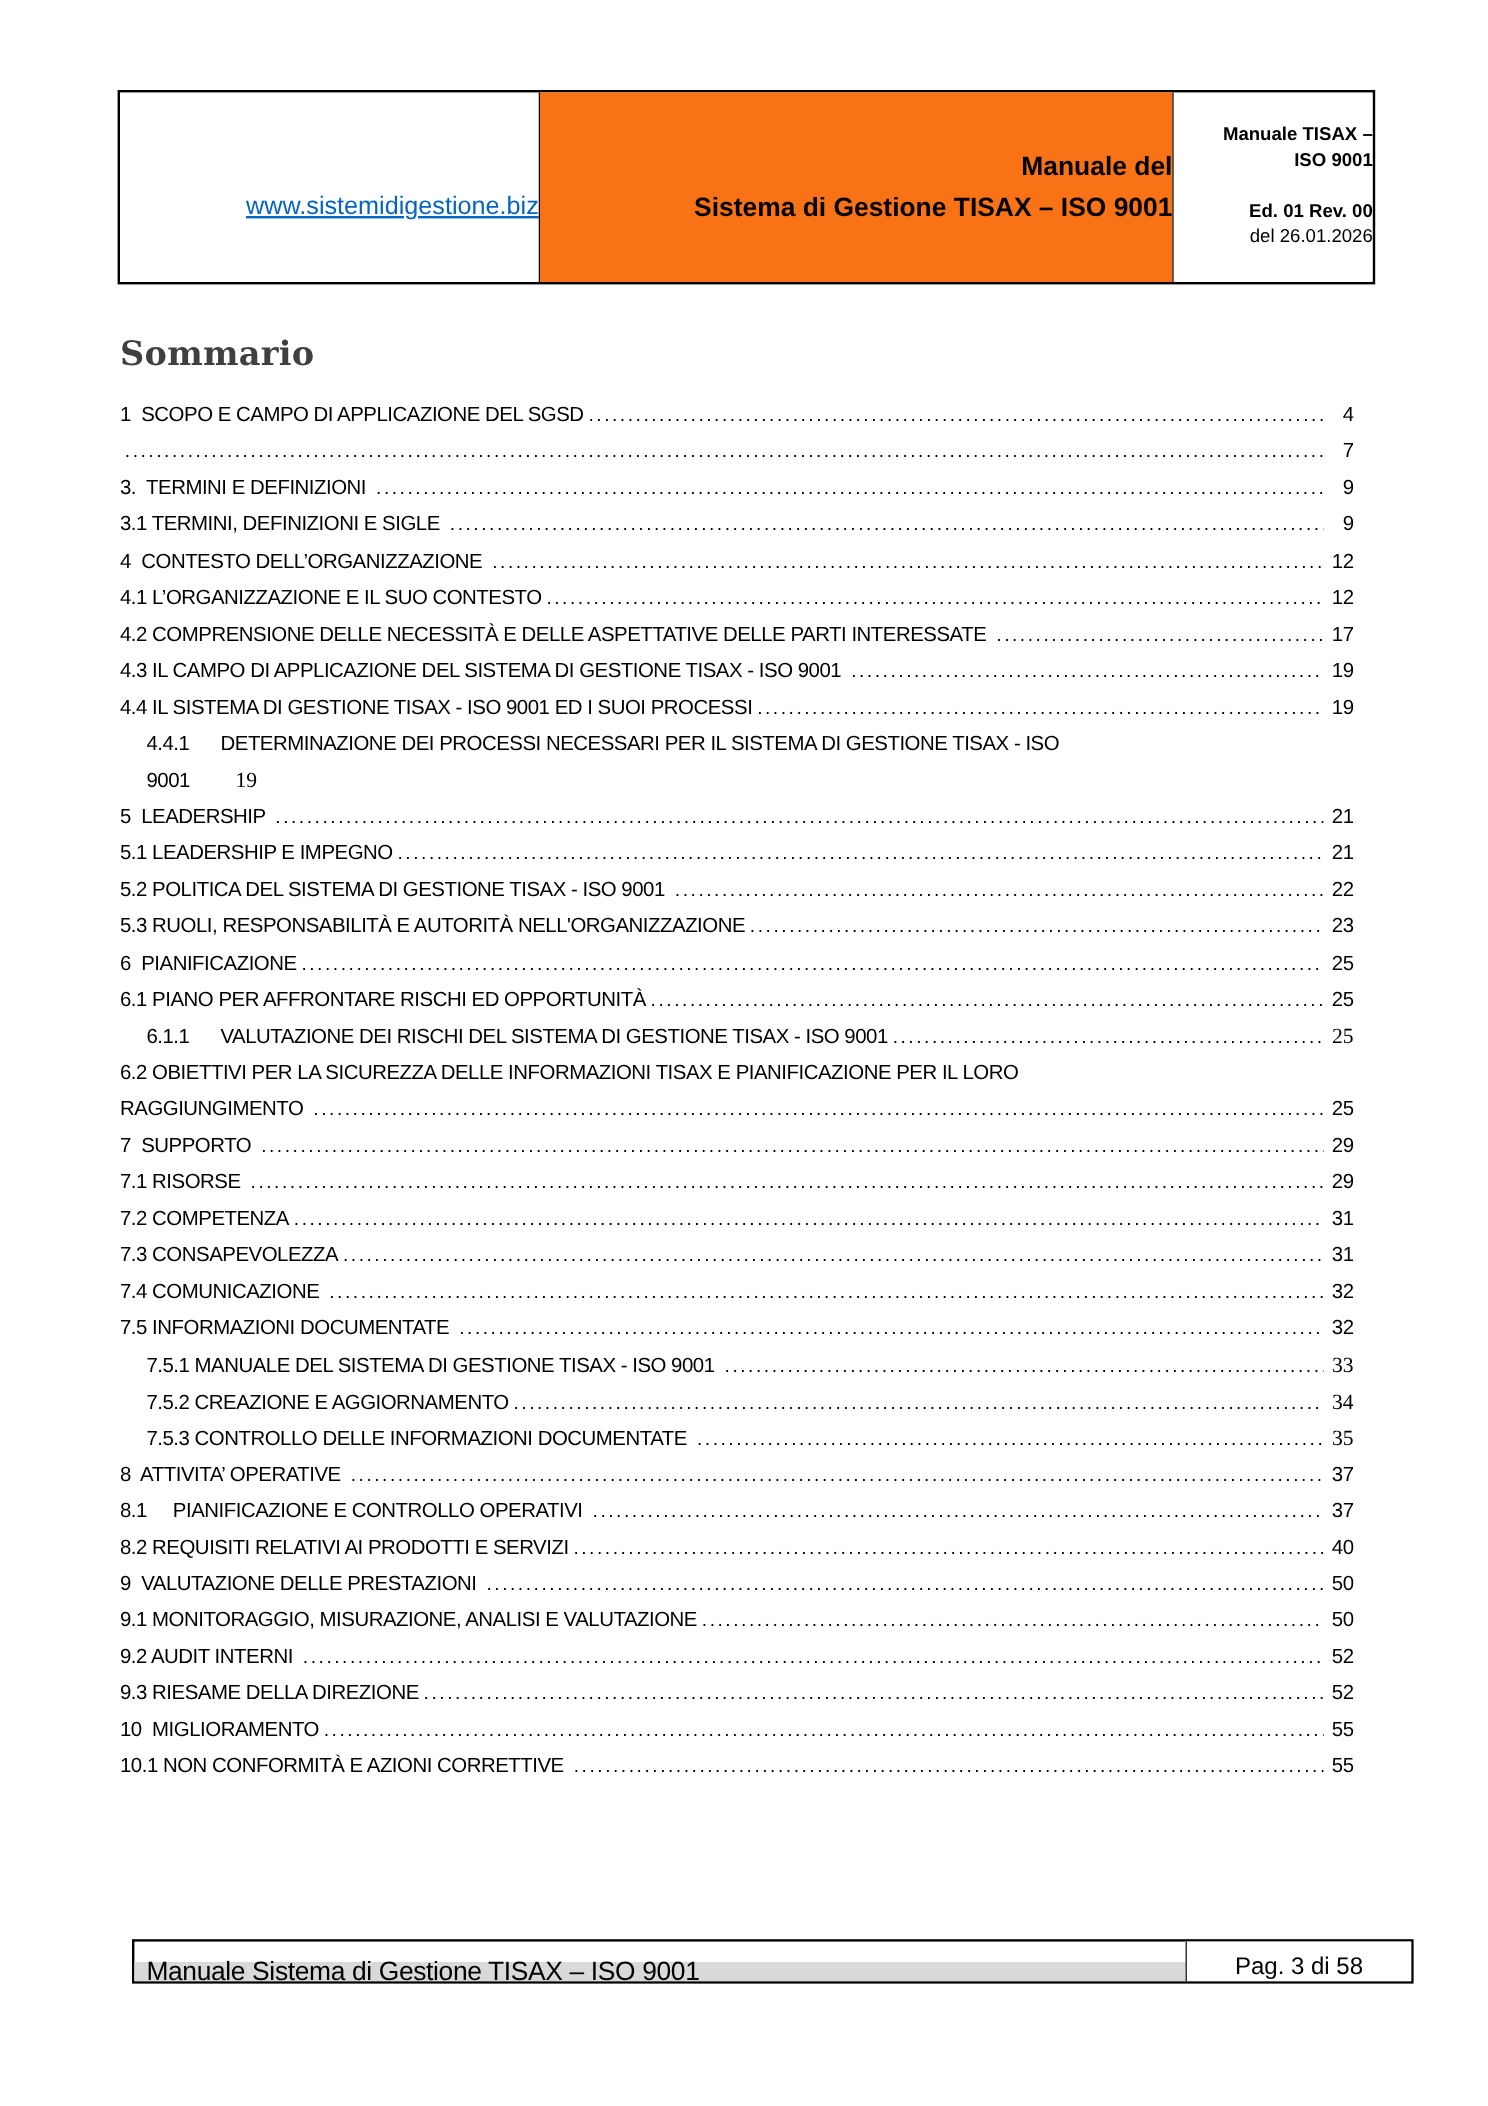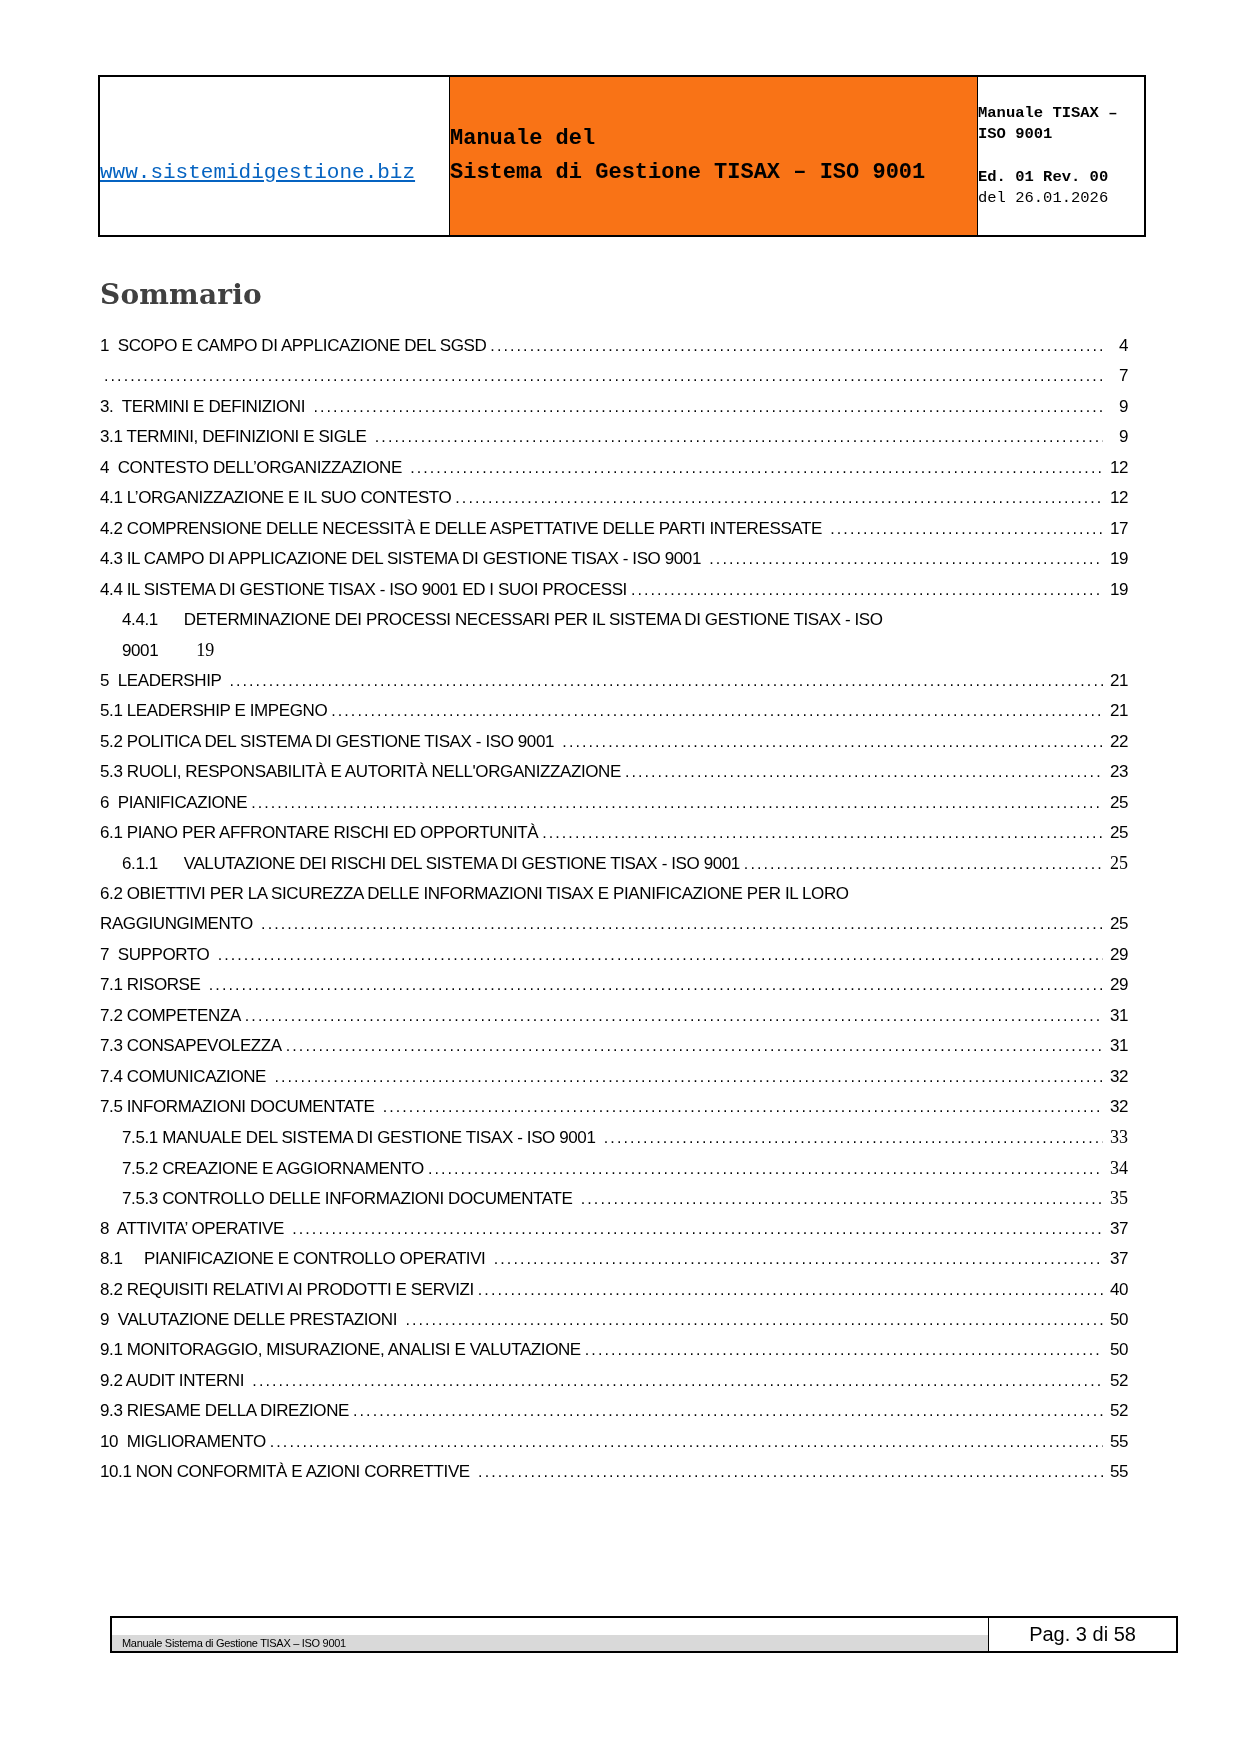--- a/index.html
+++ b/index.html
@@ -6,21 +6,21 @@
   .page {
     position:relative; width:1240px; height:1755px; background:#ffffff;
     font-family:"Liberation Sans", sans-serif; color:#000; overflow:hidden;
   }
 
   
   .header-box {
     position:absolute; left:98px; top:75px; width:1048px; height:162px;
     border:2px solid #000; display:flex; box-sizing:border-box;
   }
-  .hcell { box-sizing:border-box; display:flex; flex-direction:column; align-items:flex-start; justify-content:center;font-family:Liberation Mono, monospace; }
+  .hcell { box-sizing:border-box; display:flex; flex-direction:column; align-items:flex-end; justify-content:center; }
   .hcell + .hcell { border-left:1px solid #000; }
   .hcell-web { width:349px; }
   .hcell-web a { color:#0563C1; text-decoration:underline; font-size:21px; cursor:pointer;margin-top:32px; }
   .hcell-title { width:528px; background:#f97316; font-weight:bold; font-size:22px; line-height:1.55; text-align:center; }
   .hcell-ref { flex:1; font-size:15.5px; text-align:center; line-height:1.35; }
   .hcell-ref .bold { font-weight:bold; }
   .hcell-ref .gap { height:22px; }
 
   
   .toc-heading {
@@ -46,25 +46,25 @@
   .toc-page.serif { font-family:"Liberation Serif",serif; font-size:18px; letter-spacing:0; }
   .toc-page.inline { margin-left:38px; min-width:0; text-align:left; }
 
   
   .footer-box {
     position:absolute; left:110px; top:1616px; width:1068px; height:37px;
     border:2px solid #000; display:flex; box-sizing:border-box;
   }
   .fcell-left {
     flex:1; background:#d9d9d9; display:flex; align-items:center;
-    padding-left:10px; font-size:11px; letter-spacing:-0.3px; box-sizing:border-box;margin-top:17px;
+    padding-left:10px; font-size:22px; letter-spacing:-0.3px; box-sizing:border-box;margin-top:17px;
   }
   .fcell-right {
     width:188px; border-left:1px solid #000; background:#fff;
-    display:flex; align-items:center; justify-content:center; font-size:20px; box-sizing:border-box;
+    display:flex; align-items:flex-end; justify-content:center; font-size:20px; box-sizing:border-box;
   }
 </style>
 </head>
 <body>
 
 <div class="page">
 
   <div class="header-box">
     <div class="hcell hcell-web">
       <a>www.sistemidigestione.biz</a>

